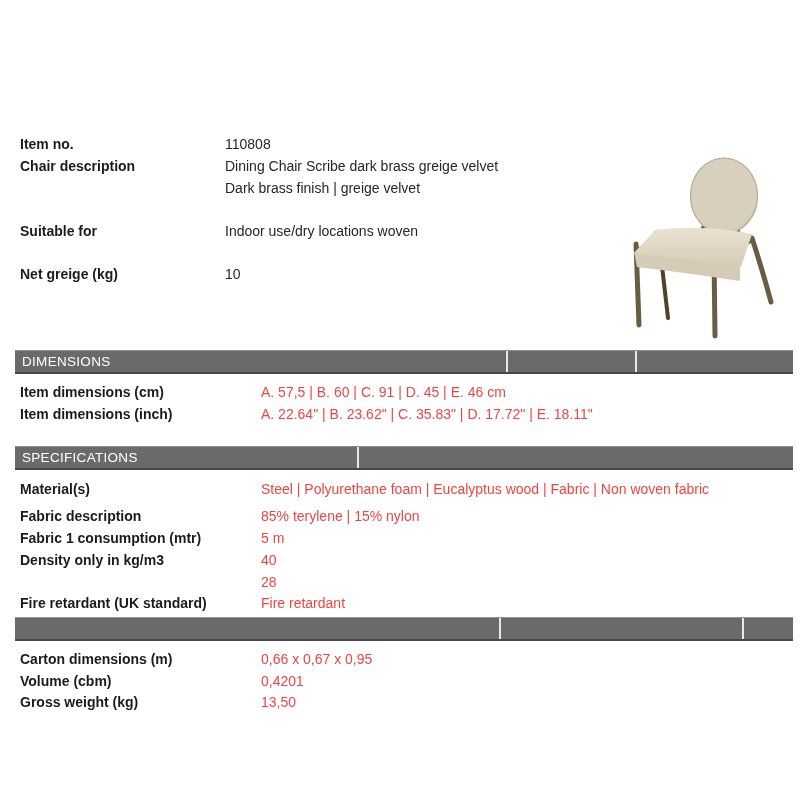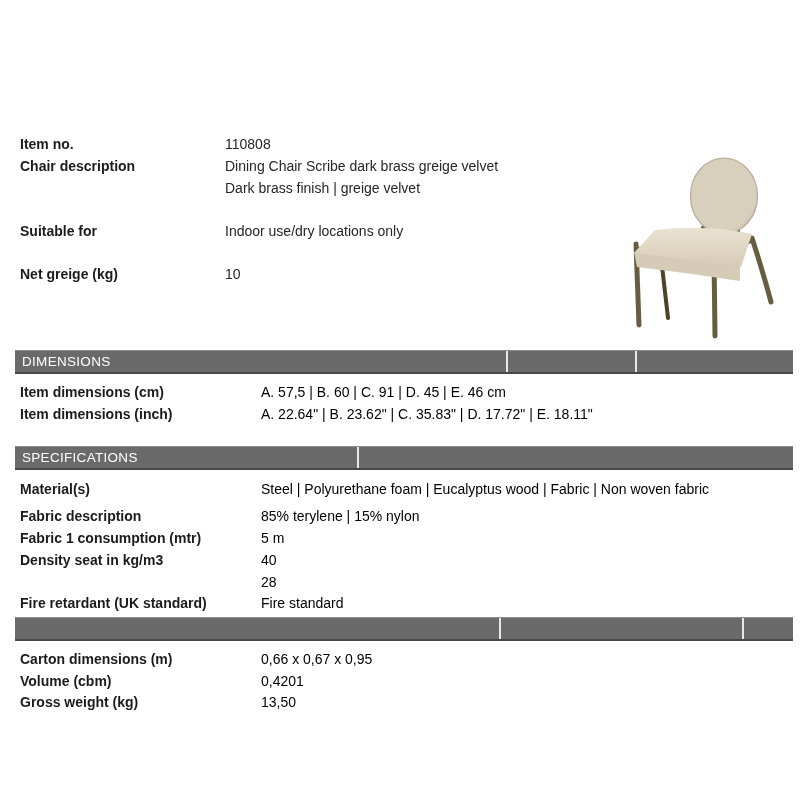--- a/index.html
+++ b/index.html
@@ -8,21 +8,21 @@
     width:800px;height:800px;
     background:#ffffff;
     font-family:"Liberation Sans", sans-serif;
     color:#242424;
     overflow:hidden;
     margin-top:24px;
   }
   .row{position:absolute;left:0;width:800px;height:18px;font-size:14px;line-height:18px;}
   .row .label{position:absolute;left:20px;font-weight:bold;color:#1b1b1b;white-space:nowrap;}
   .info-row .value{position:absolute;left:225px;color:#262626;white-space:nowrap;}
-  .sec-row  .value{position:absolute;left:261px;color:#000000;white-space:nowrap;text-align:right;}
+  .sec-row  .value{position:absolute;left:261px;color:#ef4444;white-space:nowrap;text-align:right;}
   .bar{
     position:absolute;left:15px;width:778px;height:21px;
     background:#6a6a6a;
     border-top:1px solid #8f8f8f;
     border-bottom:2px solid #474747;
     color:#ffffff;
   }
   .bar .bar-title{
     position:absolute;left:7px;top:0;
     font-size:13.5px;line-height:21px;font-weight:400;letter-spacing:.3px;
@@ -43,21 +43,21 @@
   <div class="row info-row" style="top:133px">
     <div class="label">Chair description</div>
     <div class="value">Dining Chair Scribe dark brass greige velvet</div>
   </div>
   <div class="row info-row" style="top:155px">
     <div class="label"></div>
     <div class="value">Dark brass finish | greige velvet</div>
   </div>
   <div class="row info-row" style="top:198px">
     <div class="label">Suitable for</div>
-    <div class="value">Indoor use/dry locations only</div>
+    <div class="value">Indoor use/dry locations woven</div>
   </div>
   <div class="row info-row" style="top:241px">
     <div class="label">Net greige (kg)</div>
     <div class="value">10</div>
   </div>
 
   <svg class="chair" viewBox="0 0 180 200">
     <defs>
       <radialGradient id="backGrad" cx="42%" cy="38%" r="75%">
         <stop offset="0%" stop-color="#d9cfbd"></stop>
@@ -111,29 +111,29 @@
   </div>
   <div class="row sec-row" style="top:483px">
     <div class="label">Fabric description</div>
     <div class="value">85% terylene | 15% nylon</div>
   </div>
   <div class="row sec-row" style="top:505px">
     <div class="label">Fabric 1 consumption (mtr)</div>
     <div class="value">5 m</div>
   </div>
   <div class="row sec-row" style="top:527px">
-    <div class="label">Density seat in kg/m3</div>
+    <div class="label">Density only in kg/m3</div>
     <div class="value">40</div>
   </div>
   <div class="row sec-row" style="top:549px">
     <div class="value">28</div>
   </div>
   <div class="row sec-row" style="top:570px">
     <div class="label">Fire retardant (UK standard)</div>
-    <div class="value">Fire standard</div>
+    <div class="value">Fire retardant</div>
   </div>
 
   <div class="bar" style="top:593px">
     <i class="sep" style="left:484px"></i>
     <i class="sep" style="left:727px"></i>
   </div>
   <div class="row sec-row" style="top:626px">
     <div class="label">Carton dimensions (m)</div>
     <div class="value">0,66 x 0,67 x 0,95</div>
   </div>

